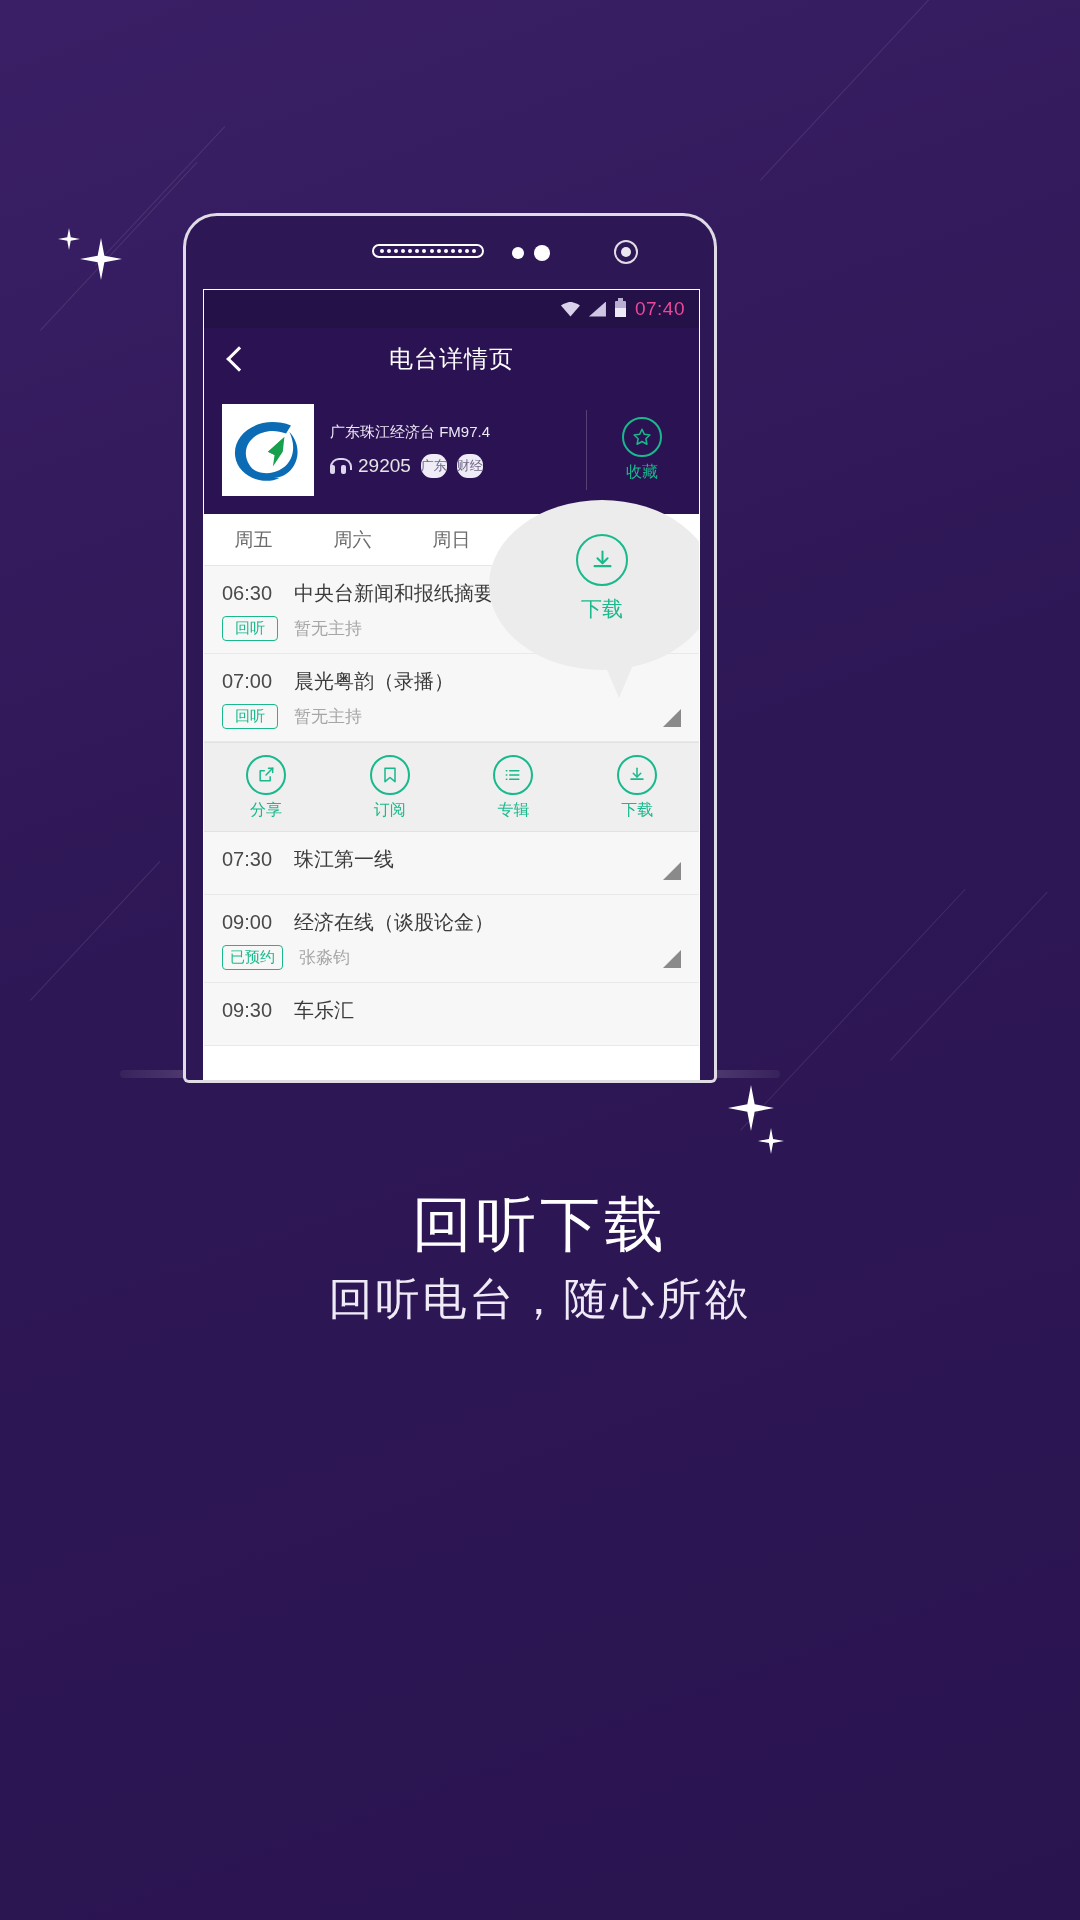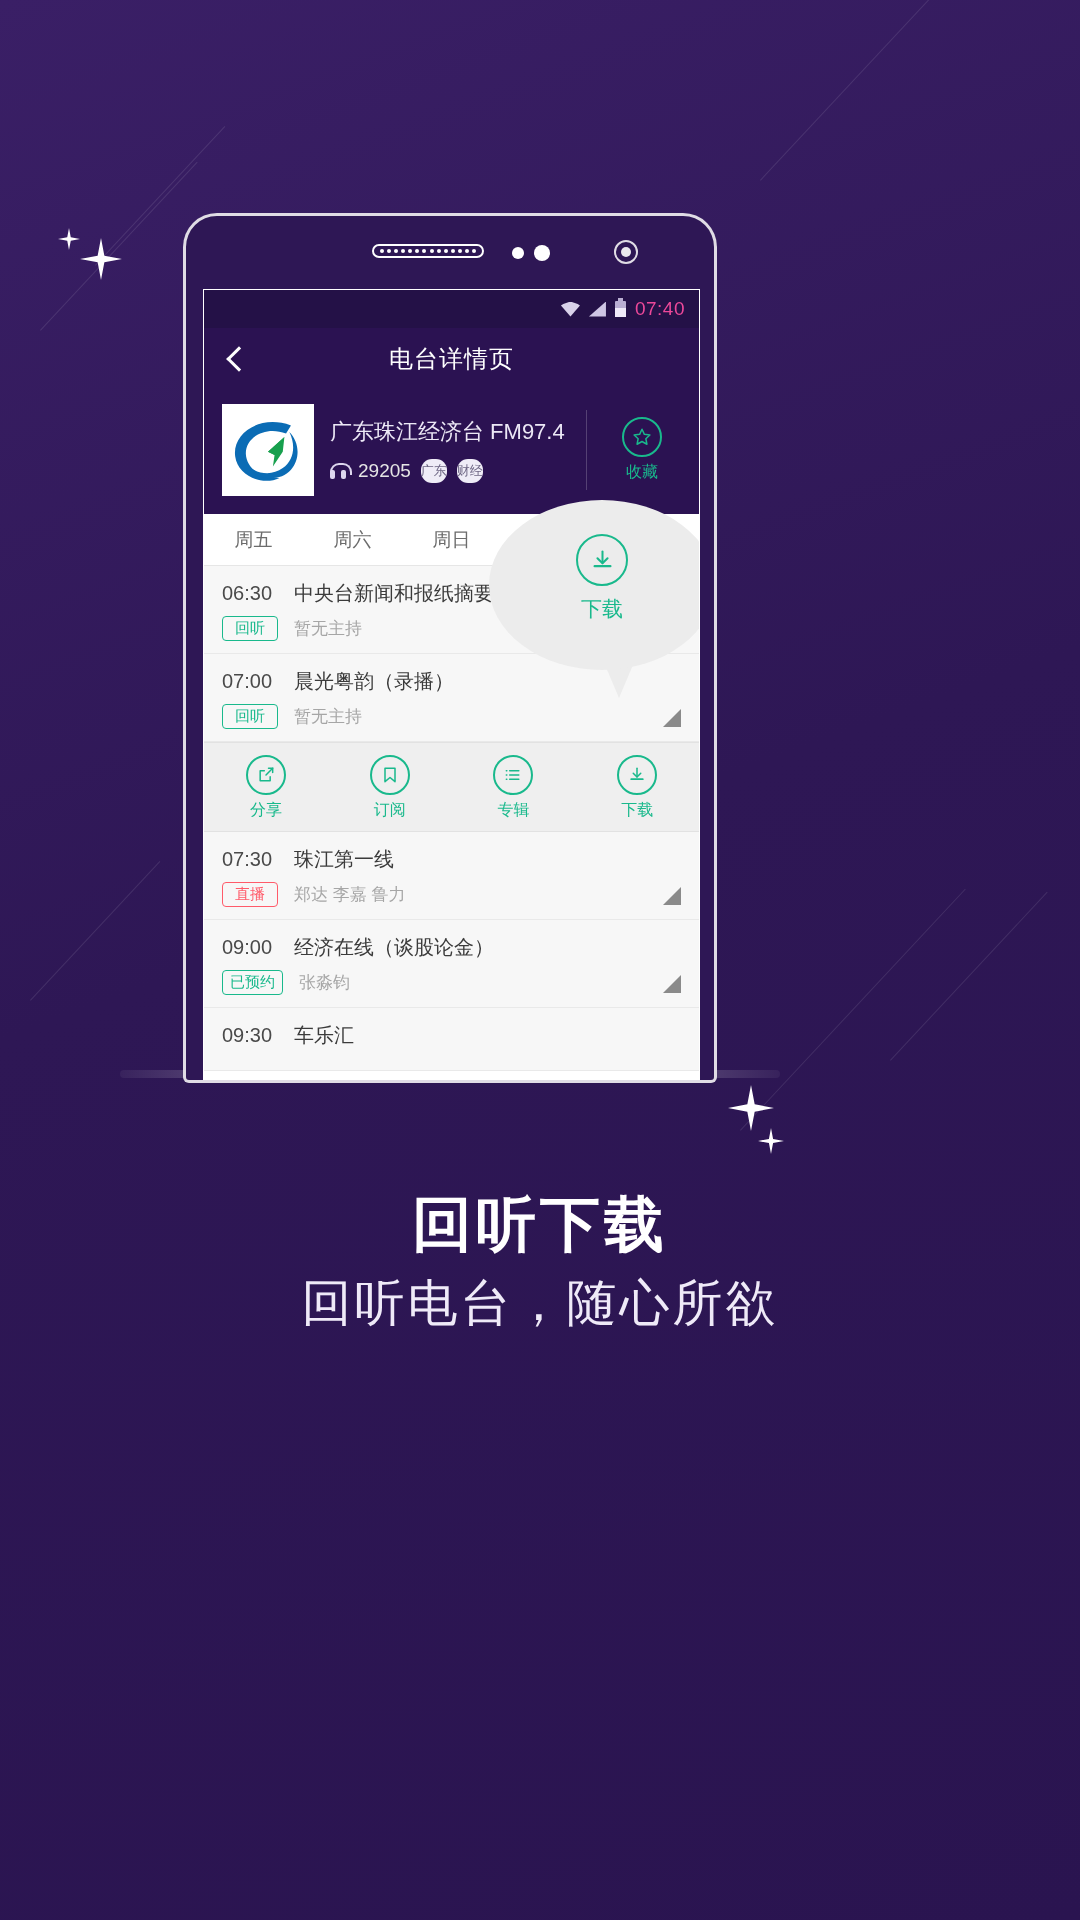--- a/index.html
+++ b/index.html
@@ -109,21 +109,21 @@
   .station {
     background:#2b1252; padding:14px 18px 18px 18px;
     display:flex; align-items:center; gap:16px;
   }
   .logo {
     width:92px; height:92px; background:#fff; flex:none;
     display:flex; align-items:center; justify-content:center;
   }
   .logo svg { display:block; }
   .st-mid { flex:1; min-width:0; }
-  .st-name { color:#ece8f6; font-size:22px; margin-bottom:12px; white-space:nowrap; }
+  .st-name { color:#ece8f6; font-size:15px; margin-bottom:12px; white-space:nowrap; }
   .st-meta { display:flex; align-items:center; gap:10px; }
   .ic-head {
     width:18px; height:16px; position:relative; flex:none;
   }
   .ic-head::before{
     content:""; position:absolute; left:0; top:0; width:18px; height:10px;
     border:2px solid #ddd6ee; border-bottom:none; border-radius:9px 9px 0 0;
   }
   .ic-head::after{
     content:""; position:absolute; left:0; top:7px; width:5px; height:9px;
@@ -221,25 +221,25 @@
   
   .phone-base {
     position:absolute; left:120px; top:1070px; width:660px; height:8px;
     background: linear-gradient(to right, rgba(255,255,255,0.05), rgba(255,255,255,0.55), rgba(255,255,255,0.05));
     border-radius:4px;
   }
 
   
   .headline {
     position:absolute; left:0; top:1185px; width:100%; text-align:center;
-    color:#fff; font-size:60px; font-weight:bold; letter-spacing:4px;
+    color:#fff; font-size:60px; font-weight:normal; letter-spacing:4px;
   }
   .subline {
     position:absolute; left:0; top:1270px; width:100%; text-align:center;
-    color:#efeaf8; font-size:50px; letter-spacing:3px;
+    color:#efeaf8; font-size:44px; letter-spacing:3px;
   }
 </style>
 </head>
 <body>
 
 <div class="bg-lines">
   <div class="bg-line" style="left:40px; top:330px; width:230px; transform:rotate(-47deg);"></div>
   <div class="bg-line" style="left:95px; top:265px; width:190px; transform:rotate(-47deg);"></div>
   <div class="bg-line" style="left:760px; top:180px; width:300px; transform:rotate(-47deg);"></div>
   <div class="bg-line" style="left:30px; top:1000px; width:190px; transform:rotate(-47deg);"></div>
@@ -405,24 +405,20 @@
           </div>
           <div class="act-label">下载</div>
         </div>
       </div>
 
       <div class="prog">
         <div class="prog-top">
           <span class="prog-time">07:30</span>
           <span class="prog-title">珠江第一线</span>
         </div>
-        <div class="prog-bot">
-          <span class="badge live">直播</span>
-          <span class="host">郑达 李嘉 鲁力</span>
-        </div>
         <div class="corner"></div>
       </div>
 
       <div class="prog">
         <div class="prog-top">
           <span class="prog-time">09:00</span>
           <span class="prog-title">经济在线（谈股论金）</span>
         </div>
         <div class="prog-bot">
           <span class="badge booked">已预约</span>

